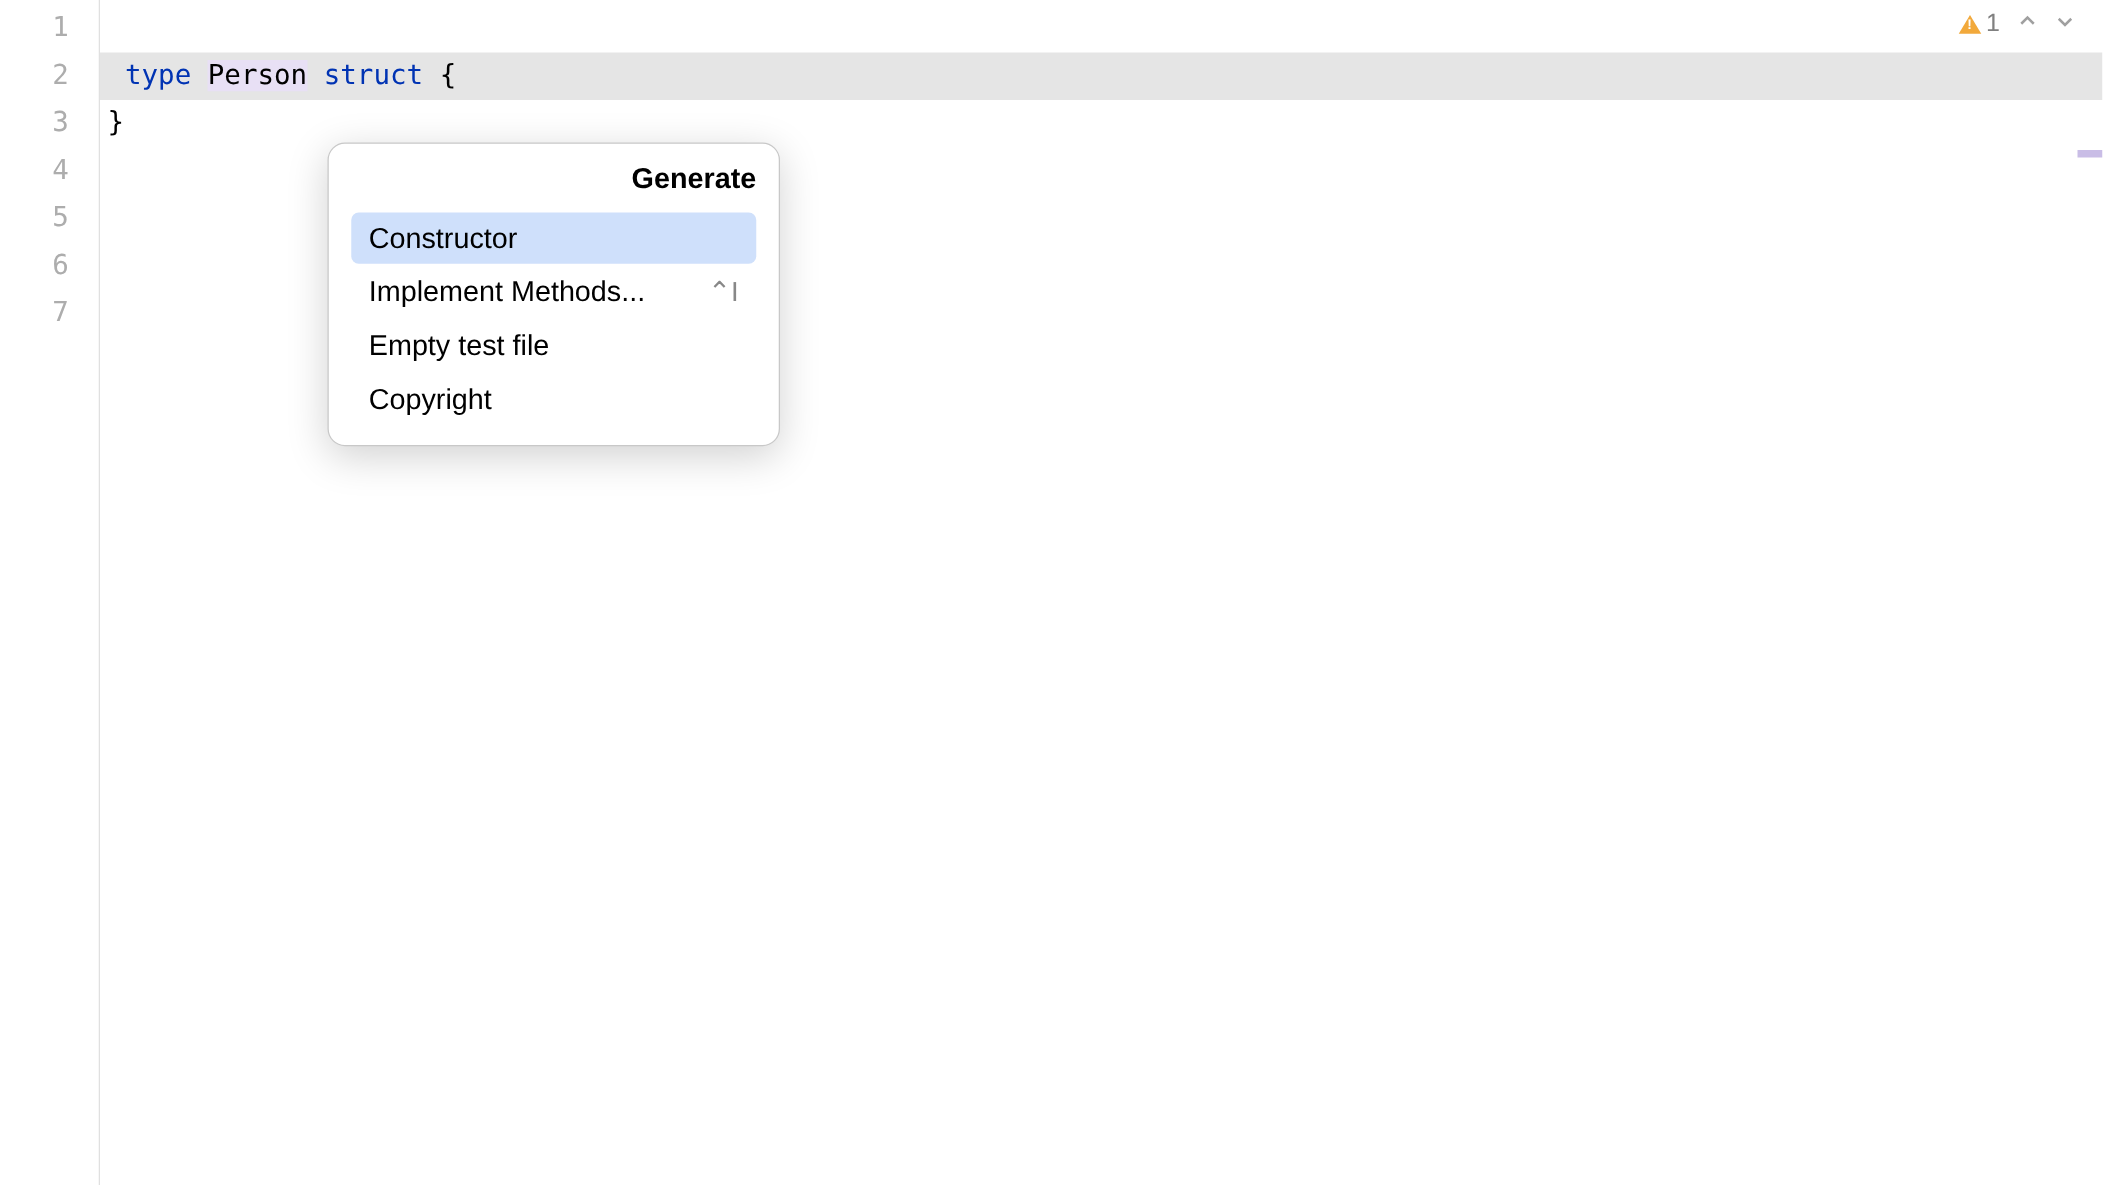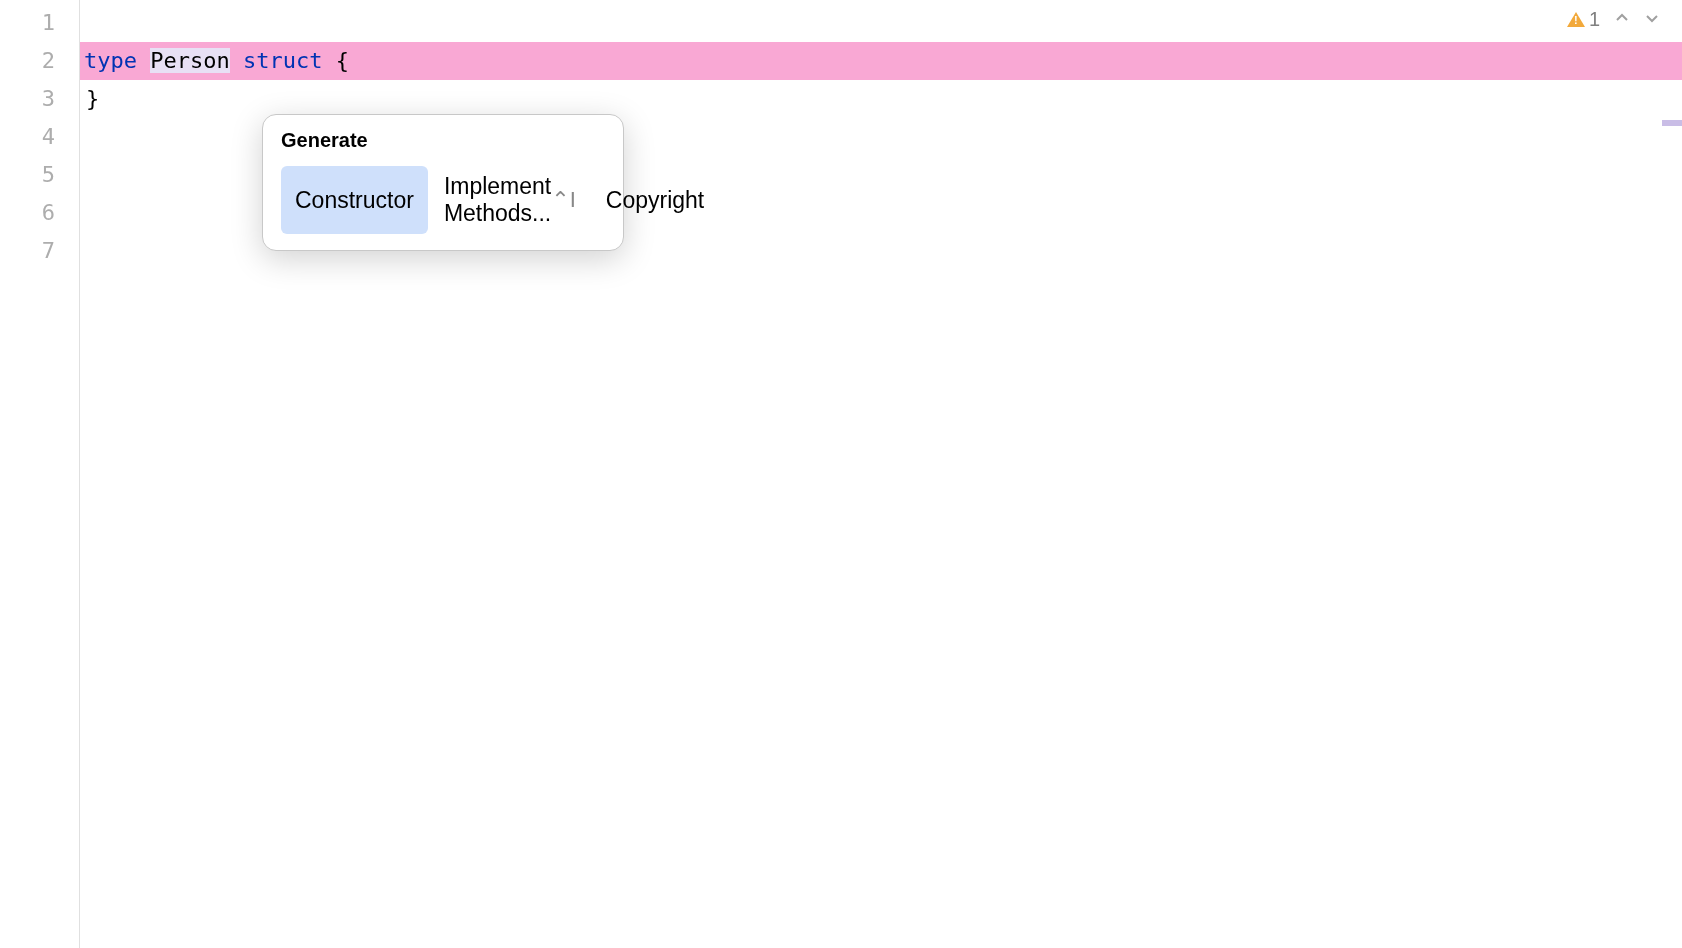--- a/index.html
+++ b/index.html
@@ -42,23 +42,23 @@
       position: relative;
       font-family: "Menlo", "Consolas", monospace;
       font-size: 22px;
     }
     .code-line {
       height: 38px;
       line-height: 38px;
       white-space: pre;
     }
     .code-line.highlighted {
-      background: #f9a8d4;
+      background: #e5e5e5;
       margin-left: -6px;
-      padding-left: 4px;
+      padding-left: 20px;
     }
     .kw {
       color: #0033b3;
     }
     .ident {
       color: #000000;
     }
     .type-name {
       color: #000000;
       background: #e8e0f5;
@@ -118,29 +118,30 @@
       left: 182px;
       top: 114px;
       width: 362px;
       background: #ffffff;
       border: 1px solid #c8c8c8;
       border-radius: 14px;
       box-shadow: 0 8px 32px rgba(0,0,0,0.18);
       padding: 14px 18px 16px 18px;
     }
     .popup-title {
-      text-align: left;
-      font-size: 20px;
+      text-align: right;
+      font-size: 23px;
       font-weight: 700;
       color: #000000;
       margin-bottom: 14px;
       font-family: -apple-system, BlinkMacSystemFont, "Segoe UI", sans-serif;
     }
     .popup-list {
       display: flex;
+      flex-direction: column;
       gap: 2px;
     }
     .popup-item {
       display: flex;
       align-items: center;
       justify-content: space-between;
       font-size: 23px;
       color: #000000;
       padding: 7px 14px;
       border-radius: 6px;
@@ -186,20 +187,24 @@
     <div class="popup">
       <div class="popup-title">Generate</div>
       <div class="popup-list">
         <div class="popup-item selected">
           <span>Constructor</span>
           <span class="popup-shortcut"></span>
         </div>
         <div class="popup-item">
           <span>Implement Methods...</span>
           <span class="popup-shortcut">⌃I</span>
+        </div>
+        <div class="popup-item">
+          <span>Empty test file</span>
+          <span class="popup-shortcut"></span>
         </div>
         <div class="popup-item">
           <span>Copyright</span>
           <span class="popup-shortcut"></span>
         </div>
       </div>
     </div>
 
     <div class="right-marker"></div>
   </div>

